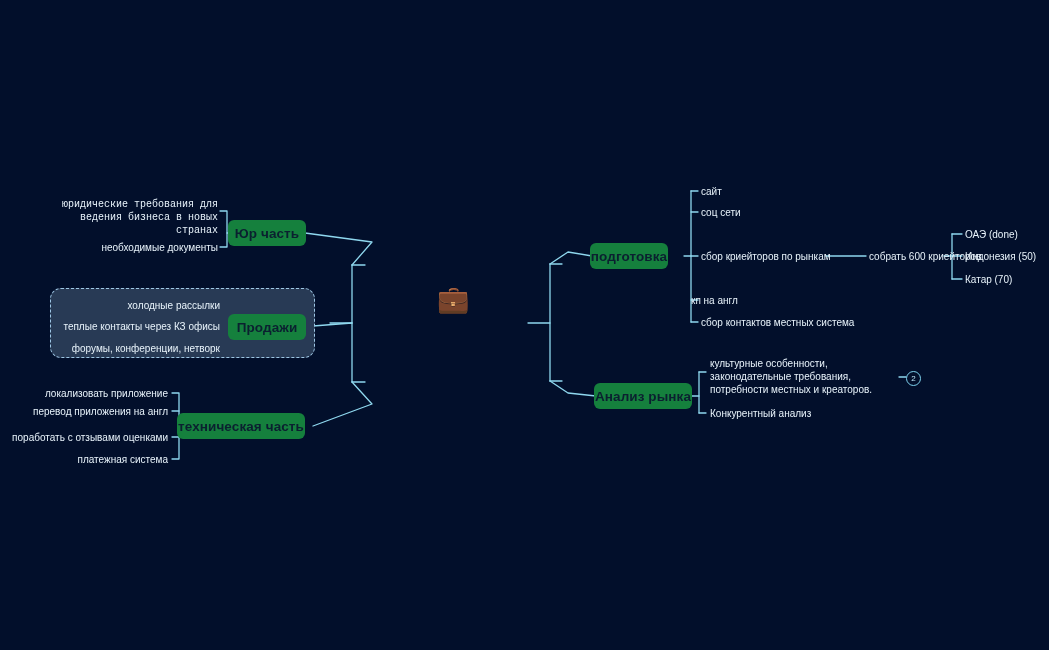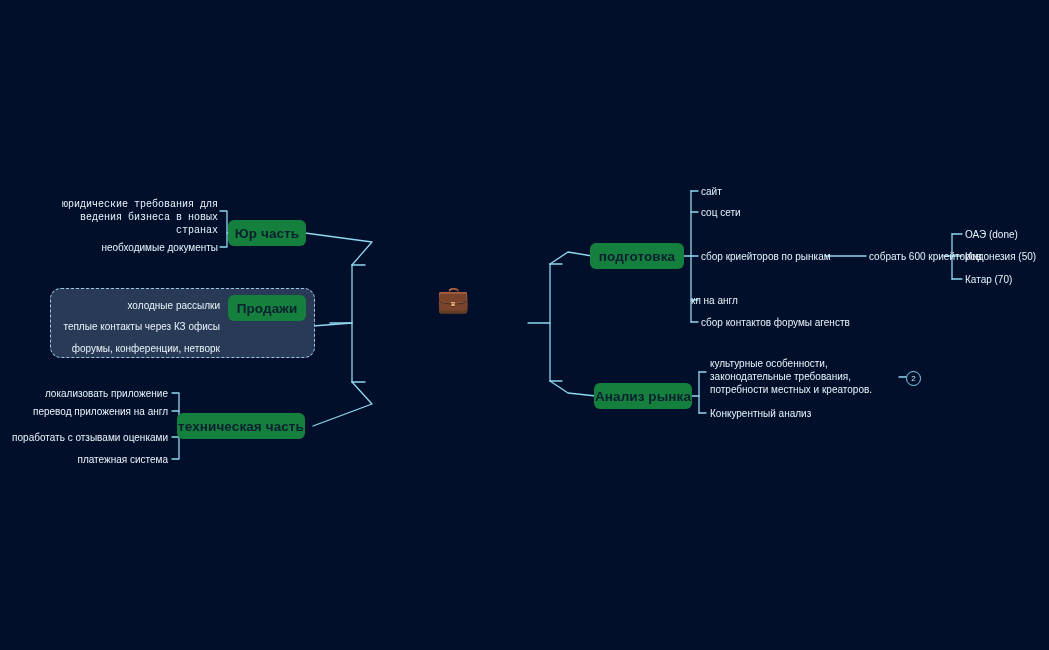--- a/index.html
+++ b/index.html
@@ -141,45 +141,45 @@
       <path d="M899,377 L906,377"></path>
     </g>
   </svg>
 
   <div class="sel-box" style="left:50px;top:288px;width:265px;height:70px;"></div>
 
   <div class="center-icon" style="left:437px;top:286px;">💼</div>
 
   <div class="pill s14" style="left:228px;top:220px;width:78px;height:26px;">Юр часть</div>
 
-  <div class="pill s14" style="left:228px;top:295px;width:78px;height:26px;">Продажи</div>
+  <div class="pill s14" style="left:228px;top:314px;width:78px;height:26px;">Продажи</div>
 
   <div class="pill s14" style="left:177px;top:413px;width:128px;height:26px;">техническая часть</div>
 
-  <div class="pill s14" style="left:590px;top:243px;width:94px;height:26px;">подготовка</div>
+  <div class="pill s14" style="left:590px;top:243px;width:78px;height:26px;">подготовка</div>
 
   <div class="pill s14" style="left:594px;top:383px;width:98px;height:26px;">Анализ рынка</div>
 
   <div class="leaf left wrap" style="left:38px;top:198px;width:180px;font-family:Liberation Mono, monospace;">юридические требования для ведения бизнеса в новых странах</div>
   <div class="leaf left" style="left:18px;top:241px;width:200px;">необходимые документы</div>
 
   <div class="leaf left" style="left:22px;top:299px;width:198px;">холодные рассылки</div>
   <div class="leaf left" style="left:22px;top:320px;width:198px;">теплые контакты через КЗ офисы</div>
   <div class="leaf left" style="left:22px;top:342px;width:198px;">форумы, конференции, нетворк</div>
 
   <div class="leaf left" style="left:0px;top:387px;width:168px;">локализовать приложение</div>
   <div class="leaf left" style="left:0px;top:405px;width:168px;text-align:right;">перевод приложения на англ</div>
   <div class="leaf left" style="left:0px;top:431px;width:168px;">поработать с отзывами оценками</div>
   <div class="leaf left" style="left:0px;top:453px;width:168px;">платежная система</div>
 
   <div class="leaf right" style="left:701px;top:185px;">сайт</div>
   <div class="leaf right" style="left:701px;top:206px;">соц сети</div>
   <div class="leaf right" style="left:701px;top:250px;">сбор криейторов по рынкам</div>
   <div class="leaf right" style="left:691px;top:294px;">кп на англ</div>
-  <div class="leaf right" style="left:701px;top:316px;">сбор контактов форумы агенств</div>
+  <div class="leaf right" style="left:701px;top:316px;">сбор контактов местных система</div>
 
   <div class="leaf right" style="left:869px;top:250px;">собрать 600 криейторов</div>
 
   <div class="leaf right" style="left:965px;top:228px;">ОАЭ (done)</div>
   <div class="leaf right" style="left:965px;top:250px;">Индонезия (50)</div>
   <div class="leaf right" style="left:965px;top:273px;">Катар (70)</div>
 
   <div class="leaf right wrap" style="left:710px;top:357px;width:196px;">культурные особенности, законодательные требования, потребности местных и креаторов.</div>
   <div class="leaf right" style="left:710px;top:407px;">Конкурентный анализ</div>
 

